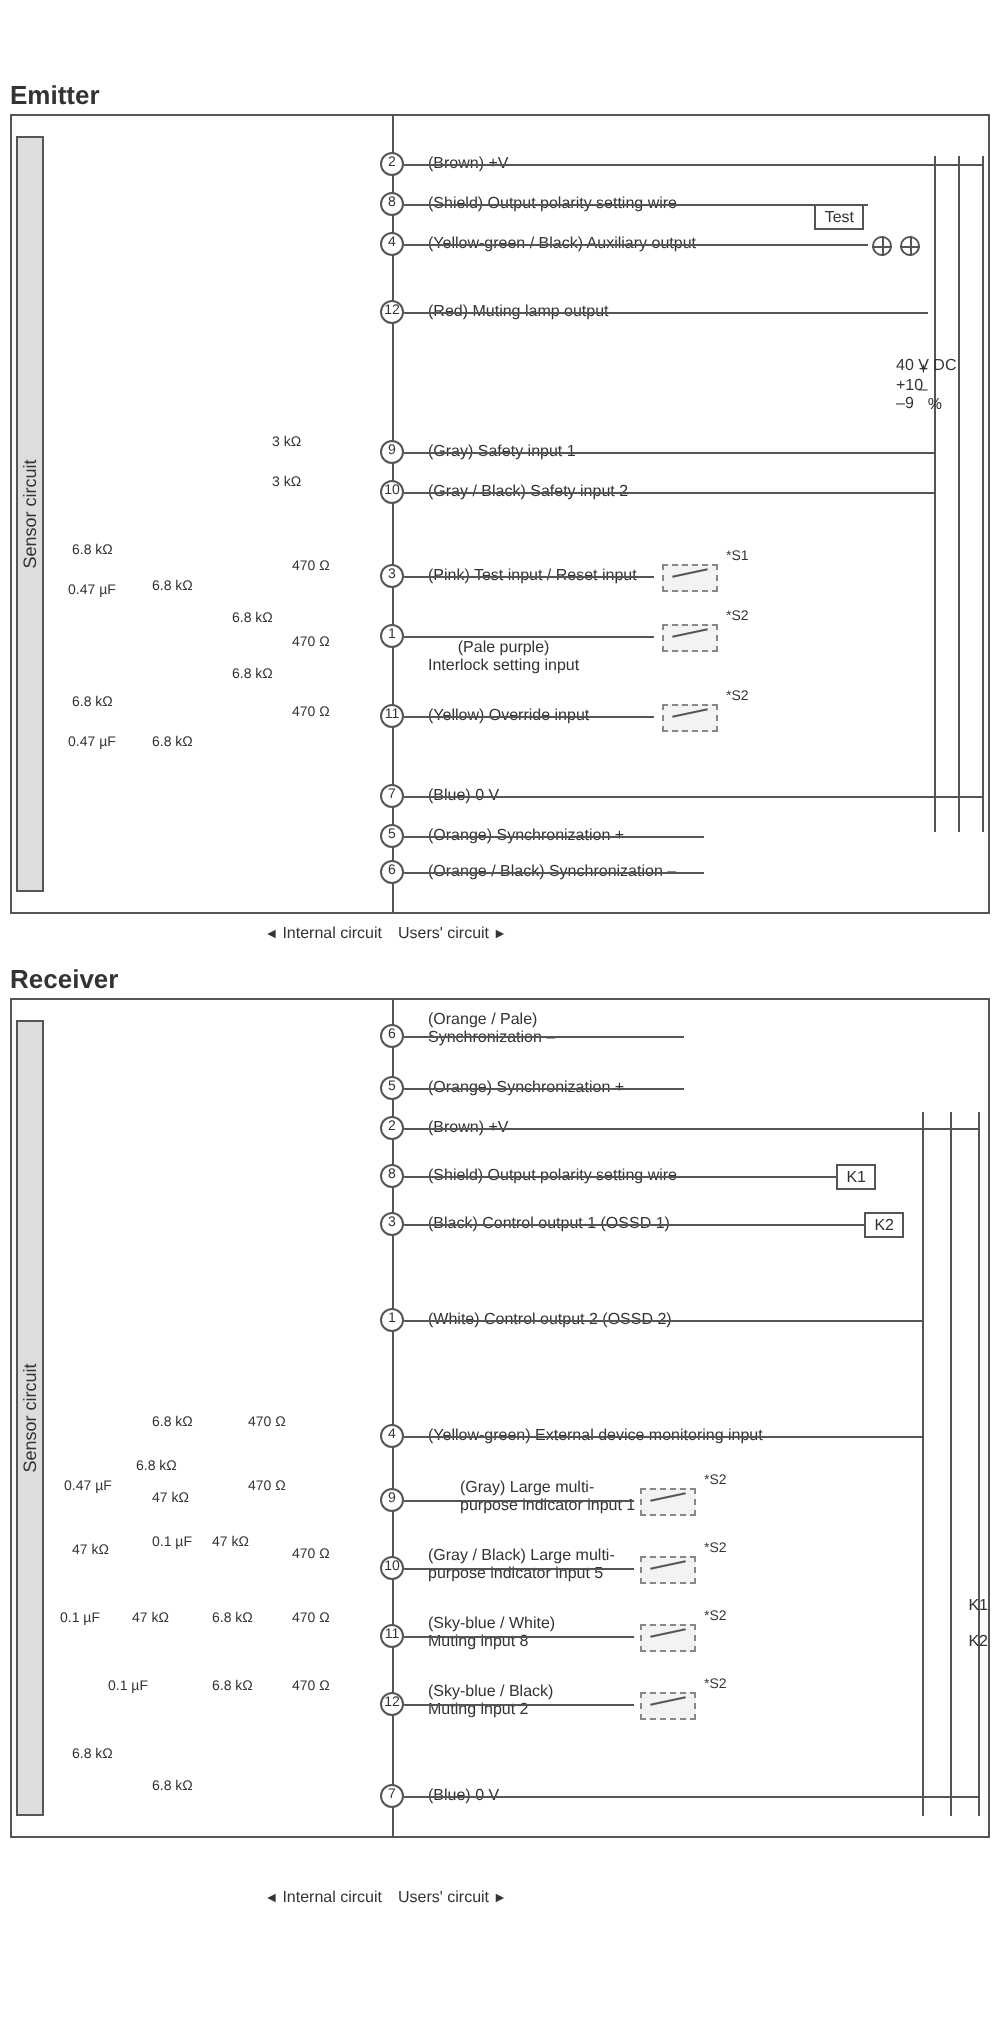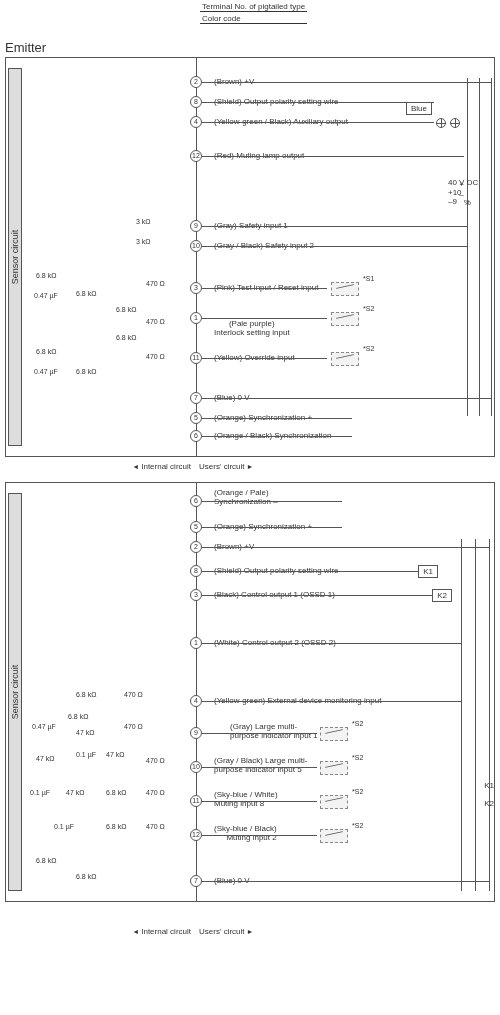--- a/index.html
+++ b/index.html
@@ -13,21 +13,21 @@
     background: #fff;
     overflow: hidden;
   }
   .section {
     position: absolute;
     left: 5px;
     right: 5px;
   }
   .section-title {
     font-size: 13px;
-    font-weight: normal;
+    font-weight: bold;
     margin-bottom: 2px;
   }
   .diagram-box {
     border: 1px solid #555;
     position: relative;
     background: #fff;
   }
   .sensor-bar {
     position: absolute;
     left: 2px;
@@ -147,24 +147,20 @@
     font-size:8px;
     line-height:1.1;
     right: 0px;
   }
 </style>
 </head>
 <body>
 
 <div class="section" style="top:40px;">
   <div class="section-title">Emitter</div>
-  <div class="top-labels">
-    <div>Terminal No. of pigtailed type</div>
-    <div>Color code</div>
-  </div>
 
   <div class="diagram-box" style="height:400px;">
     <div class="sensor-bar">
       <div class="sensor-bar-label">Sensor circuit</div>
     </div>
 
     <div class="vline" style="left:190px; top:0; bottom:0;"></div>
 
     <div class="vline" style="right:26px; top:20px; bottom:40px;"></div>
     <div class="vline" style="right:14px; top:20px; bottom:40px;"></div>
@@ -175,21 +171,21 @@
     <div class="hline" style="left:196px; right:2px; top:24px;"></div>
 
     <div class="terminal" style="left:184px; top:38px;">8</div>
     <div class="wire-label" style="left:208px; top:40px;">(Shield) Output polarity setting wire</div>
     <div class="hline" style="left:196px; right:60px; top:44px;"></div>
 
     <div class="terminal" style="left:184px; top:58px;">4</div>
     <div class="wire-label" style="left:208px; top:60px;">(Yellow-green / Black) Auxiliary output</div>
     <div class="hline" style="left:196px; right:60px; top:64px;"></div>
 
-    <div class="small-box" style="right:62px; top:44px;">Blue</div>
+    <div class="small-box" style="right:62px; top:44px;">Test</div>
     <div class="circle-sym" style="right:48px; top:60px;"></div>
     <div class="circle-sym" style="right:34px; top:60px;"></div>
 
     <div class="terminal" style="left:184px; top:92px;">12</div>
     <div class="wire-label" style="left:208px; top:94px;">(Red) Muting lamp output</div>
     <div class="hline" style="left:196px; right:30px; top:98px;"></div>
 
     <div class="dc-label" style="right:30px; top:122px; white-space:pre;">+
 –</div>
     <div class="dc-label" style="right:-14px; top:120px; width:60px;">
@@ -252,20 +248,21 @@
     <div class="hline" style="left:196px; width:150px; top:378px;"></div>
   </div>
 
   <div class="footer-row">
     <div style="width:190px; text-align:right;" class="arrow-l">Internal circuit</div>
     <div class="arrow-r">Users' circuit</div>
   </div>
 </div>
 
 <div class="section" style="top:482px;">
+  <div class="section-title">Receiver</div>
 
   <div class="diagram-box" style="height:420px;">
     <div class="sensor-bar">
       <div class="sensor-bar-label">Sensor circuit</div>
     </div>
 
     <div class="vline" style="left:190px; top:0; bottom:0;"></div>
     <div class="vline" style="right:32px; top:56px; bottom:10px;"></div>
     <div class="vline" style="right:18px; top:56px; bottom:10px;"></div>
     <div class="vline" style="right:4px; top:56px; bottom:10px;"></div>
@@ -336,21 +333,21 @@
     <div class="switch-box" style="left:314px; top:312px;"></div>
     <div class="switch-tag" style="left:346px; top:305px;">*S2</div>
 
     <div class="relay-labels" style="right:0px; top:298px;">K1</div>
     <div class="relay-labels" style="right:0px; top:316px;">K2</div>
 
     <div class="component-label" style="left:48px; top:340px;">0.1 µF</div>
     <div class="component-label" style="left:100px; top:340px;">6.8 kΩ</div>
     <div class="component-label" style="left:140px; top:340px;">470 Ω</div>
     <div class="terminal" style="left:184px; top:346px;">12</div>
-    <div class="wire-label" style="left:208px; top:342px; white-space:pre-line;text-align:right;">(Sky-blue / Black)
+    <div class="wire-label" style="left:208px; top:342px; white-space:pre-line;">(Sky-blue / Black)
 Muting input 2</div>
     <div class="hline" style="left:196px; width:115px; top:352px;"></div>
     <div class="switch-box" style="left:314px; top:346px;"></div>
     <div class="switch-tag" style="left:346px; top:339px;">*S2</div>
 
     <div class="component-label" style="left:30px; top:374px;">6.8 kΩ</div>
     <div class="component-label" style="left:70px; top:390px;">6.8 kΩ</div>
     <div class="terminal" style="left:184px; top:392px;">7</div>
     <div class="wire-label" style="left:208px; top:394px;">(Blue) 0 V</div>
     <div class="hline" style="left:196px; right:4px; top:398px;"></div>

